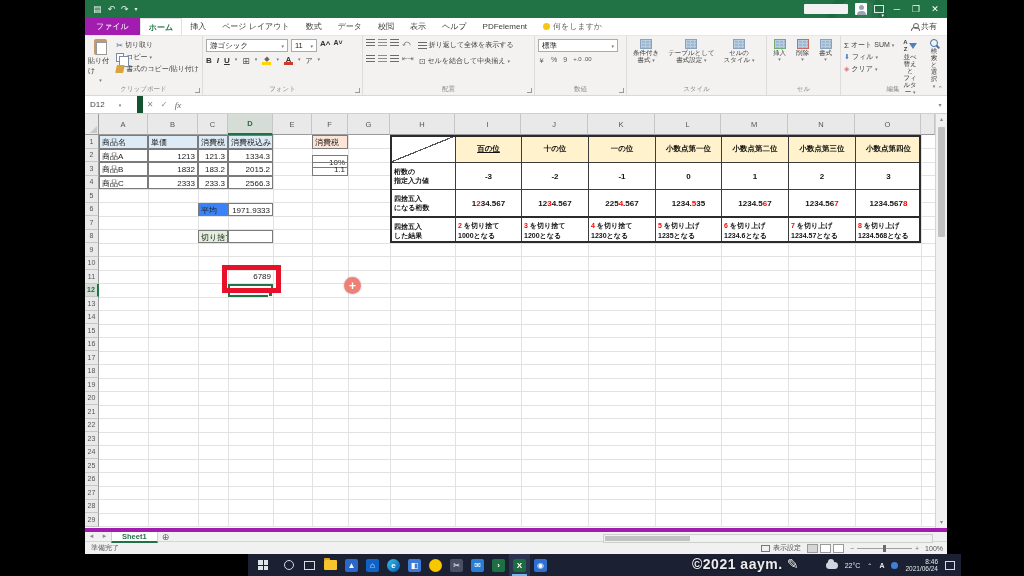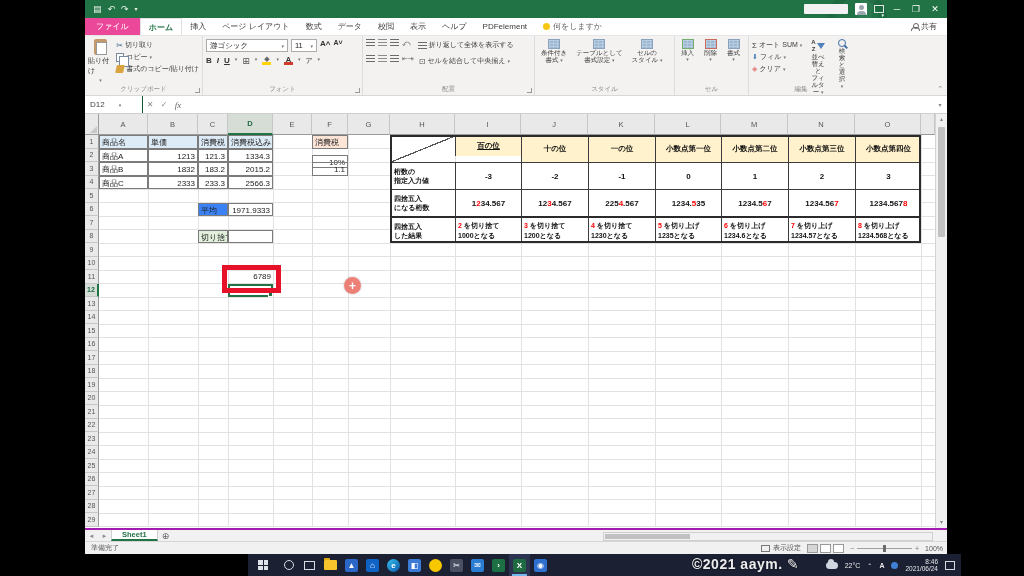--- a/index.html
+++ b/index.html
@@ -19,21 +19,21 @@
   .account-pill{width:44px;height:10px;background:#f2f2f2;border-radius:1px;}
   .avatar{width:12px;height:12px;background:#fff;position:relative;border-radius:1px;}
   .avatar::before{content:'';position:absolute;left:3.5px;top:2px;width:5px;height:5px;border-radius:50%;background:#9aa5ad;}
   .avatar::after{content:'';position:absolute;left:1.5px;bottom:0;width:9px;height:4px;border-radius:4px 4px 0 0;background:#9aa5ad;}
   .wc{font-size:9px;color:#fff;width:12px;text-align:center;}
   .rdo{width:10px;height:8px;border:1px solid #dfe9e2;position:relative;}
   .rdo::after{content:'▾';position:absolute;right:-1px;bottom:-6px;font-size:5px;}
   
   .tabrow{height:18px;background:#fff;display:flex;align-items:stretch;font-size:8px;color:#3b3b3b;border-bottom:1px solid #e6e6e6;flex:0 0 18px;}
   .rtab{padding:0 8px;display:flex;align-items:center;white-space:nowrap;}
-  .rtab.file{background:#ec4899;color:#fff;padding:0 11px;}
+  .rtab.file{background:#a21caf;color:#fff;padding:0 11px;}
   .rtab.active{color:#217346;font-weight:bold;border:1px solid #e1e1e1;border-bottom:none;background:#fff;}
   .tellme{display:flex;align-items:center;gap:3px;color:#5f5f5f;padding:0 8px;}
   .bulb{width:7px;height:7px;border-radius:50%;background:#f9c513;position:relative;}
   .share{margin-left:auto;display:flex;align-items:center;gap:3px;padding:0 10px;color:#444;}
   .person{width:7px;height:8px;position:relative;}
   .person::before{content:'';position:absolute;left:1.5px;top:0;width:4px;height:4px;border:1px solid #666;border-radius:50%;}
   .person::after{content:'';position:absolute;left:0;bottom:0;width:7px;height:3px;border:1px solid #666;border-bottom:none;border-radius:4px 4px 0 0;}
   
   .ribbon{height:60px;flex:0 0 60px;background:#f3f2f1;border-bottom:1px solid #d8d8d8;display:flex;font-size:7px;color:#333;position:relative;}
   .rg{position:relative;height:100%;border-right:1px solid #dcdcdc;padding:3px 3px 11px;flex:0 0 auto;}
@@ -58,21 +58,21 @@
      background-image:repeating-linear-gradient(to right,#b9cde0 0 1px,transparent 1px 4px),repeating-linear-gradient(to bottom,#b9cde0 0 1px,transparent 1px 3px);}
   .stylebtn{display:flex;flex-direction:column;align-items:center;justify-content:center;text-align:center;font-size:6.5px;line-height:7px;padding:0 3px;color:#3c3c3c;}
   .swY{display:inline-block;width:9px;height:9px;border-bottom:3px solid #ffd400;color:#666;font-size:7px;line-height:6px;text-align:center;}
   .swR{display:inline-block;width:9px;height:9px;border-bottom:3px solid #d03a2b;color:#333;font-size:7.5px;line-height:7px;font-weight:bold;text-align:center;}
   .mag{width:8px;height:8px;border:1.5px solid #3f6ea5;border-radius:50%;position:relative;display:inline-block;}
   .mag::after{content:'';position:absolute;width:4px;height:1.5px;background:#3f6ea5;transform:rotate(45deg);right:-3px;bottom:-1px;}
   .funnel{display:inline-block;width:0;height:0;border-left:4px solid transparent;border-right:4px solid transparent;border-top:6px solid #4f81bd;}
   .collapse{position:absolute;right:4px;bottom:2px;font-size:7px;color:#888;}
   
   .fbar{height:18px;flex:0 0 18px;background:#fff;border-bottom:1px solid #cfcfcf;display:flex;align-items:center;font-size:8px;color:#444;}
-  .namebox{width:58px;height:100%;border-right:1px solid #14532d;display:flex;align-items:center;padding:0 5px;gap:14px;}
+  .namebox{width:58px;height:100%;border-right:6px solid #14532d;display:flex;align-items:center;padding:0 5px;gap:14px;}
   .fb-ic{width:14px;text-align:center;color:#8a8a8a;font-size:8px;}
   .fx{font-style:italic;font-family:"Liberation Serif","DejaVu Serif",serif;font-size:9px;color:#666;}
   .fb-field{flex:1;height:100%;}
   .fb-dd{width:14px;text-align:center;color:#888;font-size:6px;}
   
   .sheetwrap{flex:1;position:relative;background:#fff;overflow:hidden;}
   .sheet-grid{position:absolute;left:0;top:0;right:12px;bottom:0;overflow:hidden;}
   .corner{position:absolute;background:#e9e9e9;border-right:1px solid #9a9a9a;border-bottom:1px solid #9a9a9a;}
   .corner::after{content:'';position:absolute;right:1px;bottom:1px;border-left:7px solid transparent;border-bottom:7px solid #c8c8c8;}
   .colhdr{position:absolute;background:#e9e9e9;border-right:1px solid #c6c6c6;border-bottom:1px solid #9a9a9a;color:#555;font-size:7.5px;display:flex;align-items:center;justify-content:center;}
@@ -94,21 +94,21 @@
   .tbl-outline{position:absolute;border:2px solid #2b2b2b;pointer-events:none;}
   .red{color:#f00;}
   .selcell{position:absolute;border:2px solid #217346;background:transparent;}
   .selcell::after{content:'';position:absolute;right:-2px;bottom:-2px;width:3px;height:3px;background:#217346;border:1px solid #fff;}
   .redbox{position:absolute;border:5px solid #e8112a;background:transparent;}
   .clickcursor{position:absolute;width:17px;height:17px;border-radius:50%;background:rgba(235,110,100,.88);color:#fff;font-size:12px;font-weight:bold;display:flex;align-items:center;justify-content:center;line-height:0;box-shadow:0 0 2px rgba(0,0,0,.3);}
   .vscroll{position:absolute;right:0;top:0;bottom:0;width:12px;background:#f1f1f1;border-left:1px solid #d4d4d4;font-size:6px;color:#888;}
   .vs-arrow{position:absolute;left:0;right:0;height:11px;text-align:center;line-height:11px;}
   .vs-thumb{position:absolute;left:2px;right:2px;top:13px;height:110px;background:#c1c1c1;border-radius:1px;}
   
-  .tabsrow{height:13px;flex:0 0 13px;background:#f1f1f1;border-top:2px solid #a21caf;display:flex;align-items:center;font-size:7.5px;color:#555;position:relative;}
+  .tabsrow{height:13px;flex:0 0 13px;background:#f1f1f1;border-top:4px solid #a21caf;display:flex;align-items:flex-start;font-size:7.5px;color:#555;position:relative;}
   .nav{width:13px;display:flex;align-items:center;justify-content:center;color:#8a8a8a;font-size:7px;}
   .sheettab{padding:0 10px;background:#fff;border-right:1px solid #d0d0d0;border-left:1px solid #d0d0d0;color:#217346;font-weight:bold;display:flex;align-items:center;border-bottom:2px solid #217346;}
   .addsheet{width:16px;display:flex;align-items:center;justify-content:center;color:#666;font-size:9px;}
   .hscroll{position:absolute;right:14px;top:2px;width:330px;height:9px;background:#f1f1f1;border:1px solid #cfcfcf;}
   .hs-thumb{position:absolute;left:1px;top:1px;width:85px;height:5px;background:#c1c1c1;}
   
   .statusbar{height:13px;flex:0 0 13px;background:#f1f1f1;border-top:1px solid #d6d6d6;display:flex;align-items:center;font-size:7px;color:#555;}
   .sb-left{padding-left:6px;}
   .sb-right{margin-left:auto;display:flex;align-items:center;gap:6px;padding-right:4px;}
   .disp{display:flex;align-items:center;gap:3px;}
@@ -268,20 +268,34 @@
           <div class="rbtn" style="margin-left:2px">
               <span style="font-size:8px;color:#555;">⊡</span>
               <span>セルを結合して中央揃え</span>
               <span class="dd">▾</span>
             </div>
         </div>
         <div class="rg-label">配置</div>
         <div class="rg-dlg"></div>
       </div>
 
+      <div class="rg" style="width:92px">
+        <div class="selbox" style="width:80px">
+            <span>標準</span>
+            <span class="dd">▾</span>
+          </div>
+        <div class="rowflex" style="margin-top:4px;gap:6px;color:#555;">
+          <span>￥</span>
+          <span>%</span>
+          <span>9</span>
+          <span style="font-size:6px;">+.0 .00</span>
+        </div>
+        <div class="rg-label">数値</div>
+        <div class="rg-dlg"></div>
+      </div>
 
       <div class="rg" style="width:140px">
         <div class="rowflex" style="height:42px;">
           <div class="stylebtn">
             <span class="minigrid"></span>
             <span>条件付き</span>
               <span><span>書式</span> <span class="dd">▾</span></span>
           </div>
           <div class="stylebtn">
             <span class="minigrid"></span>
@@ -490,21 +504,21 @@
             <div>指定入力値</div>
           </div>
           <div class="tcell lbl" style="left: 305px; top: 75px; width: 65px; height: 27px;">
             <div>四捨五入</div>
             <div>になる桁数</div>
           </div>
           <div class="tcell lbl thick" style="left: 305px; top: 102px; width: 65px; height: 27px;">
             <div>四捨五入</div>
             <div>した結果</div>
           </div>
-          <div class="tcell hdr" style="left: 370px; top: 21px; width: 66px; height: 21px; text-decoration: underline;">百の位</div>
+          <div class="tcell hdr" style="left: 370px; top: 21px; width: 66px; height: 27px; text-decoration: underline;">百の位</div>
           <div class="tcell num" style="left: 370px; top: 48px; width: 66px; height: 27px;">-3</div>
           <div class="tcell num" style="left: 370px; top: 75px; width: 66px; height: 27px;">
             <span>1 </span>
             <span class="red">2</span>
             <span>34.567</span>
           </div>
           <div class="tcell res thick" style="left: 370px; top: 102px; width: 66px; height: 27px;">
             <div><span class="red">2</span><span> を切り捨て</span></div>
             <div>1000となる</div>
           </div>

